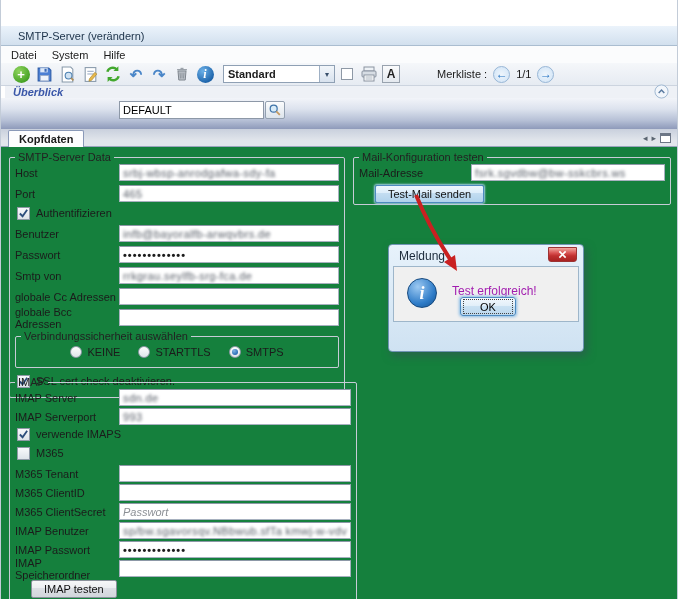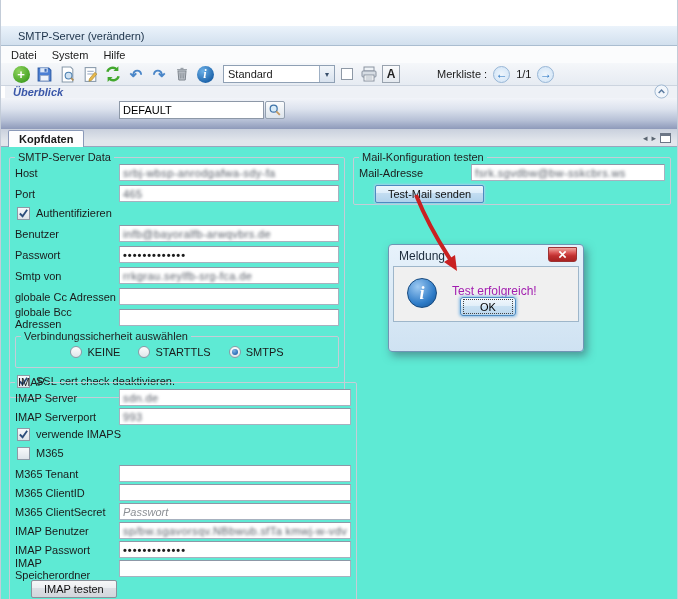--- a/index.html
+++ b/index.html
@@ -27,21 +27,21 @@
            background:linear-gradient(#f5f7fa,#e6ebf2);border-bottom:1px solid #ccd4df;
            display:flex;align-items:center;gap:3px;padding-left:10px;}
   .tbi{width:20px;height:20px;display:flex;align-items:center;justify-content:center;flex:none;}
   .glyph-blue{color:#4a86c8;font-size:15px;font-weight:bold;line-height:1;}
   .circ{width:17px;height:17px;border-radius:50%;display:flex;align-items:center;justify-content:center;
         color:#fff;font-weight:bold;}
   .circ.green{background:radial-gradient(circle at 35% 30%,#8fd45e,#48a426 70%,#2f7d12);font-size:13px;}
   .circ.blue{background:radial-gradient(circle at 35% 30%,#6db1e8,#1f66ad 70%,#124a85);
              font-family:"Liberation Serif",serif;font-style:italic;font-size:12px;}
   .combo{width:112px;height:18px;border:1px solid #8fa0b4;background:#fff;display:flex;align-items:center;margin-left:5px;}
-  .combo .cval{flex:1;padding-left:4px;overflow:hidden;white-space:nowrap;}
+  .combo .cval{flex:1;padding-left:4px;overflow:hidden;white-space:nowrap;font-weight:bold;}
   .combo .cbtn{width:15px;height:100%;background:linear-gradient(#f2f6fa,#d8e2ee);
                border-left:1px solid #9fb0c4;display:flex;align-items:center;justify-content:center;
                font-size:8px;color:#39506b;}
   .tb-check{width:12px;height:12px;border:1px solid #8e99a6;background:#fff;margin:0 3px;}
   .abox{width:18px;height:18px;border:1px solid #98a2ae;background:linear-gradient(#fafbfc,#e4e9ef);
         display:flex;align-items:center;justify-content:center;font-weight:bold;font-size:12px;color:#222;}
   .mklabel{margin:0 3px 0 6px;padding-left:28px;}
   .mk-arrow{width:17px;height:17px;border-radius:50%;flex:none;
             background:radial-gradient(#eef5fc,#cfe3f6);border:1px solid #97b6d6;
             color:#1f6fc0;font-weight:bold;display:flex;align-items:center;justify-content:center;font-size:12px;}
@@ -60,21 +60,21 @@
   
   .tabstrip{position:absolute;top:129px;left:0;width:100%;height:18px;
             background:linear-gradient(#c9d0dd,#e2e6ec 70%);border-bottom:1px solid #9aa5bd;
             display:flex;align-items:flex-end;padding-left:7px;}
   .ktab{height:17px;background:#fdfdfe;border:1px solid #8a99b8;border-bottom:none;
         border-radius:2px 2px 0 0;font-weight:bold;padding:2px 10px 0;margin-bottom:-1px;}
   .strip-icons{margin-left:auto;display:flex;align-items:center;gap:4px;padding:0 6px 3px 0;
                color:#5a6470;font-size:9px;}
   .winicon{width:11px;height:10px;border:1px solid #6c7686;border-top:3px solid #6c7686;background:#fff;}
   
-  .content{position:absolute;top:147px;left:0;width:100%;height:452px;background:#5eead4;}
+  .content{position:absolute;top:147px;left:0;width:100%;height:452px;background:#15803d;}
   fieldset{border:1px solid #c6ccd6;border-radius:2px;padding:1px 5px 4px;margin:0;}
   legend{padding:0 3px;font-size:11px;color:#222;}
   .fs-smtp{position:absolute;left:8px;top:4px;width:336px;}
   .fs-imap{position:absolute;left:8px;top:229px;width:336px;}
   .fs-mail{position:absolute;left:352px;top:4px;width:318px;height:54px;}
   .row{display:flex;align-items:center;height:17px;margin:0 0 4px;}
   .row.tight{margin-bottom:2px;}
   .row>label{width:104px;flex:none;}
   .fs-mail .row>label{width:112px;}
   .cbrow{display:flex;align-items:center;height:14px;margin:2px 0 5px 2px;}

